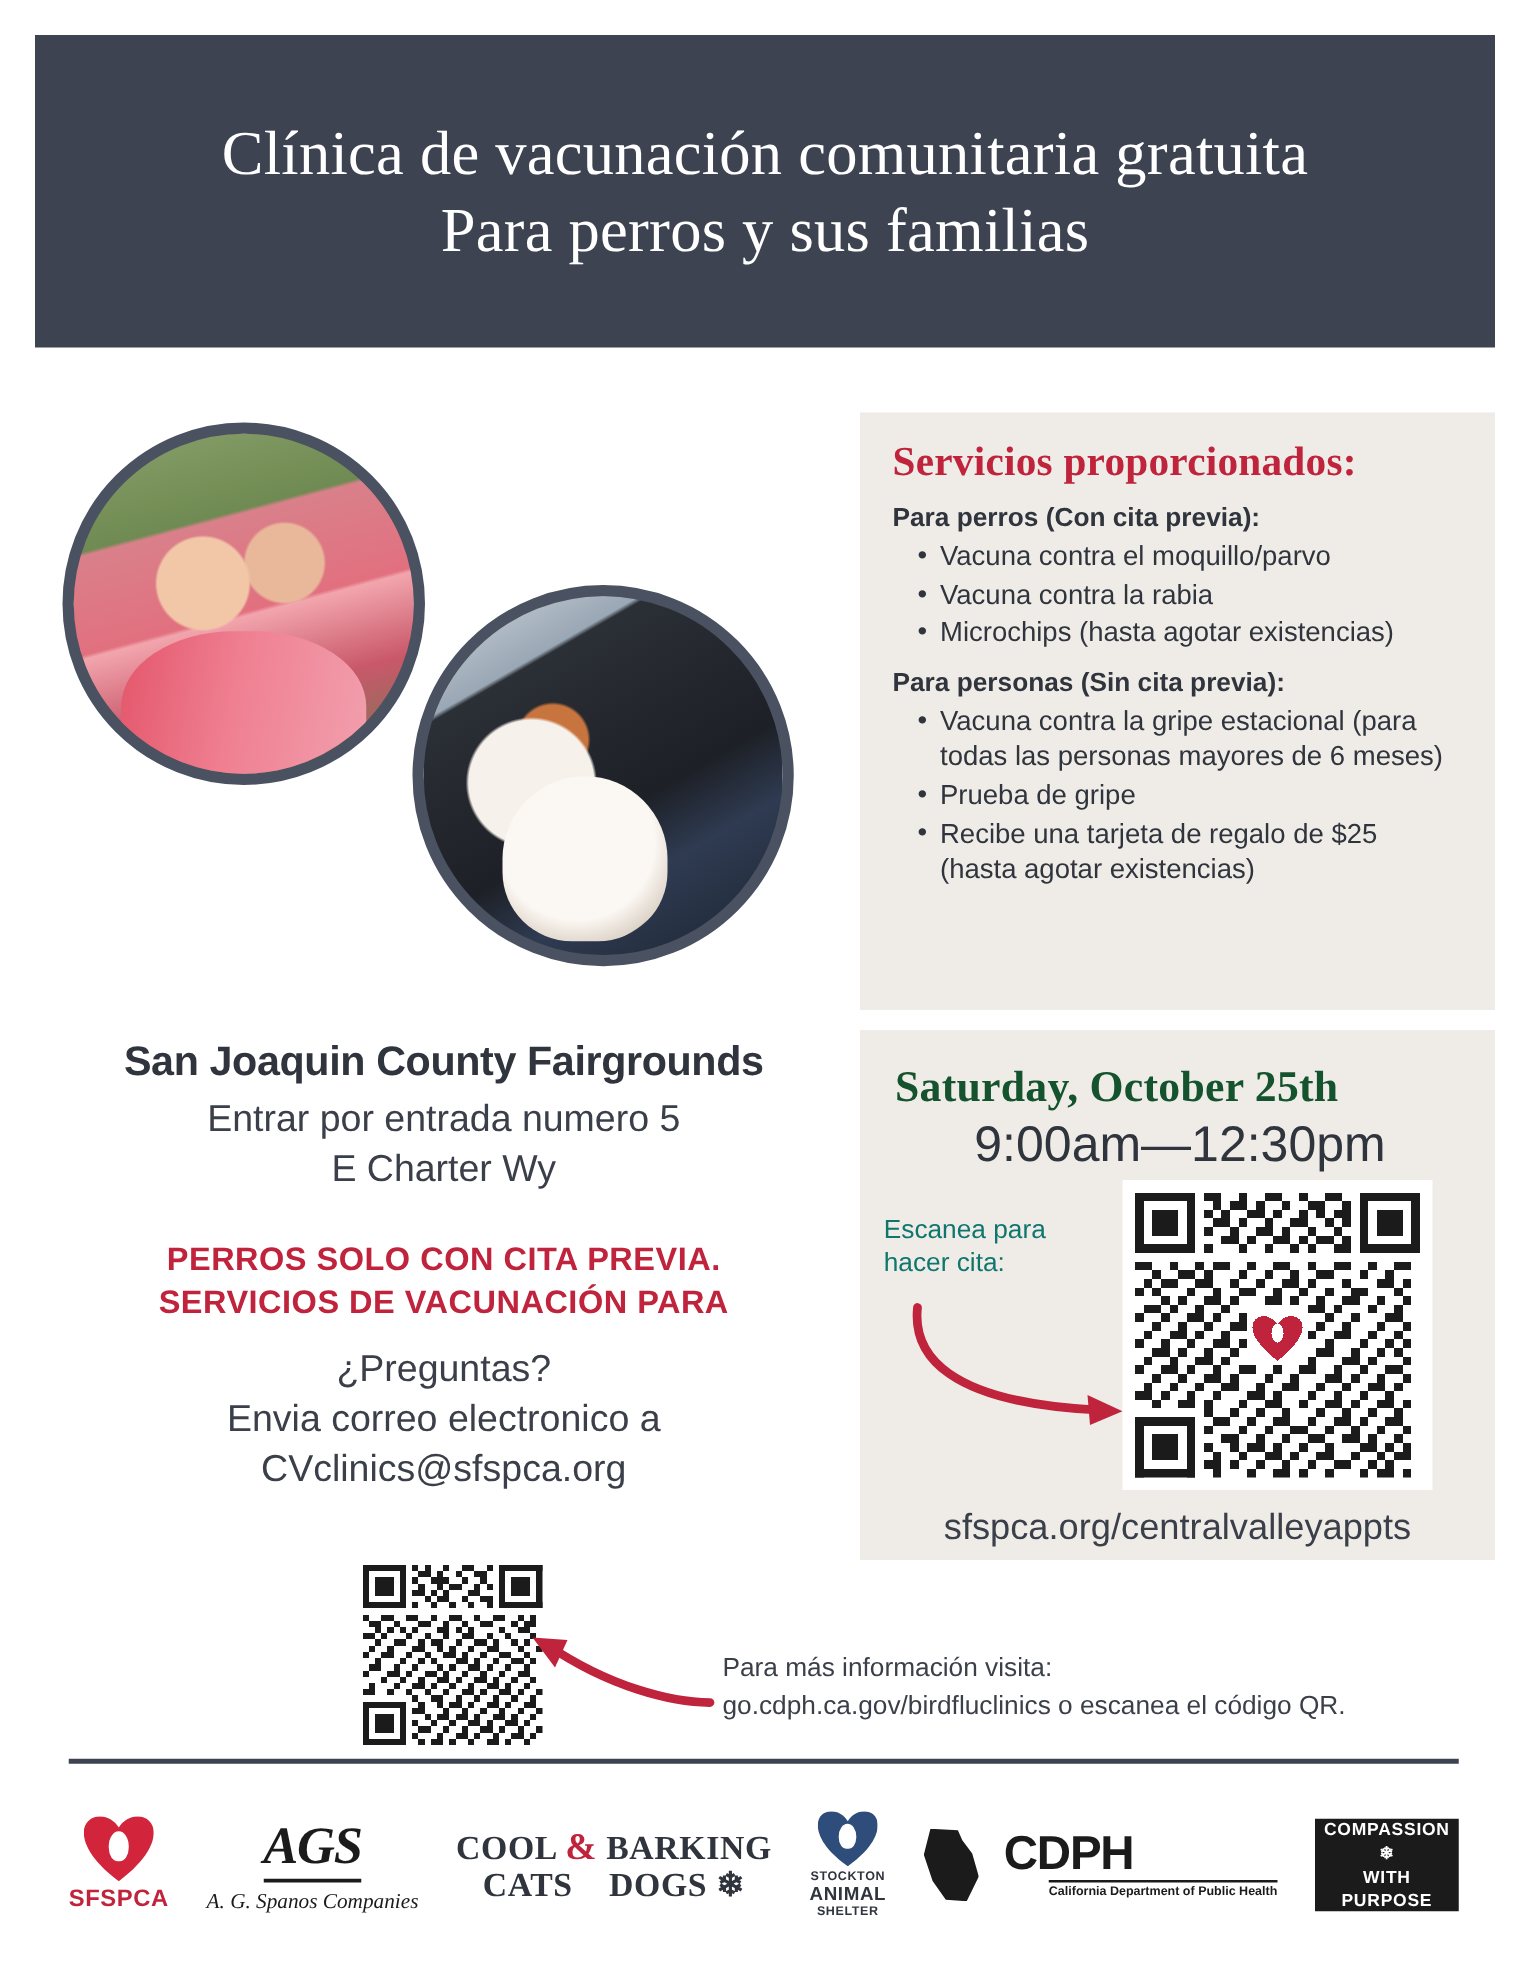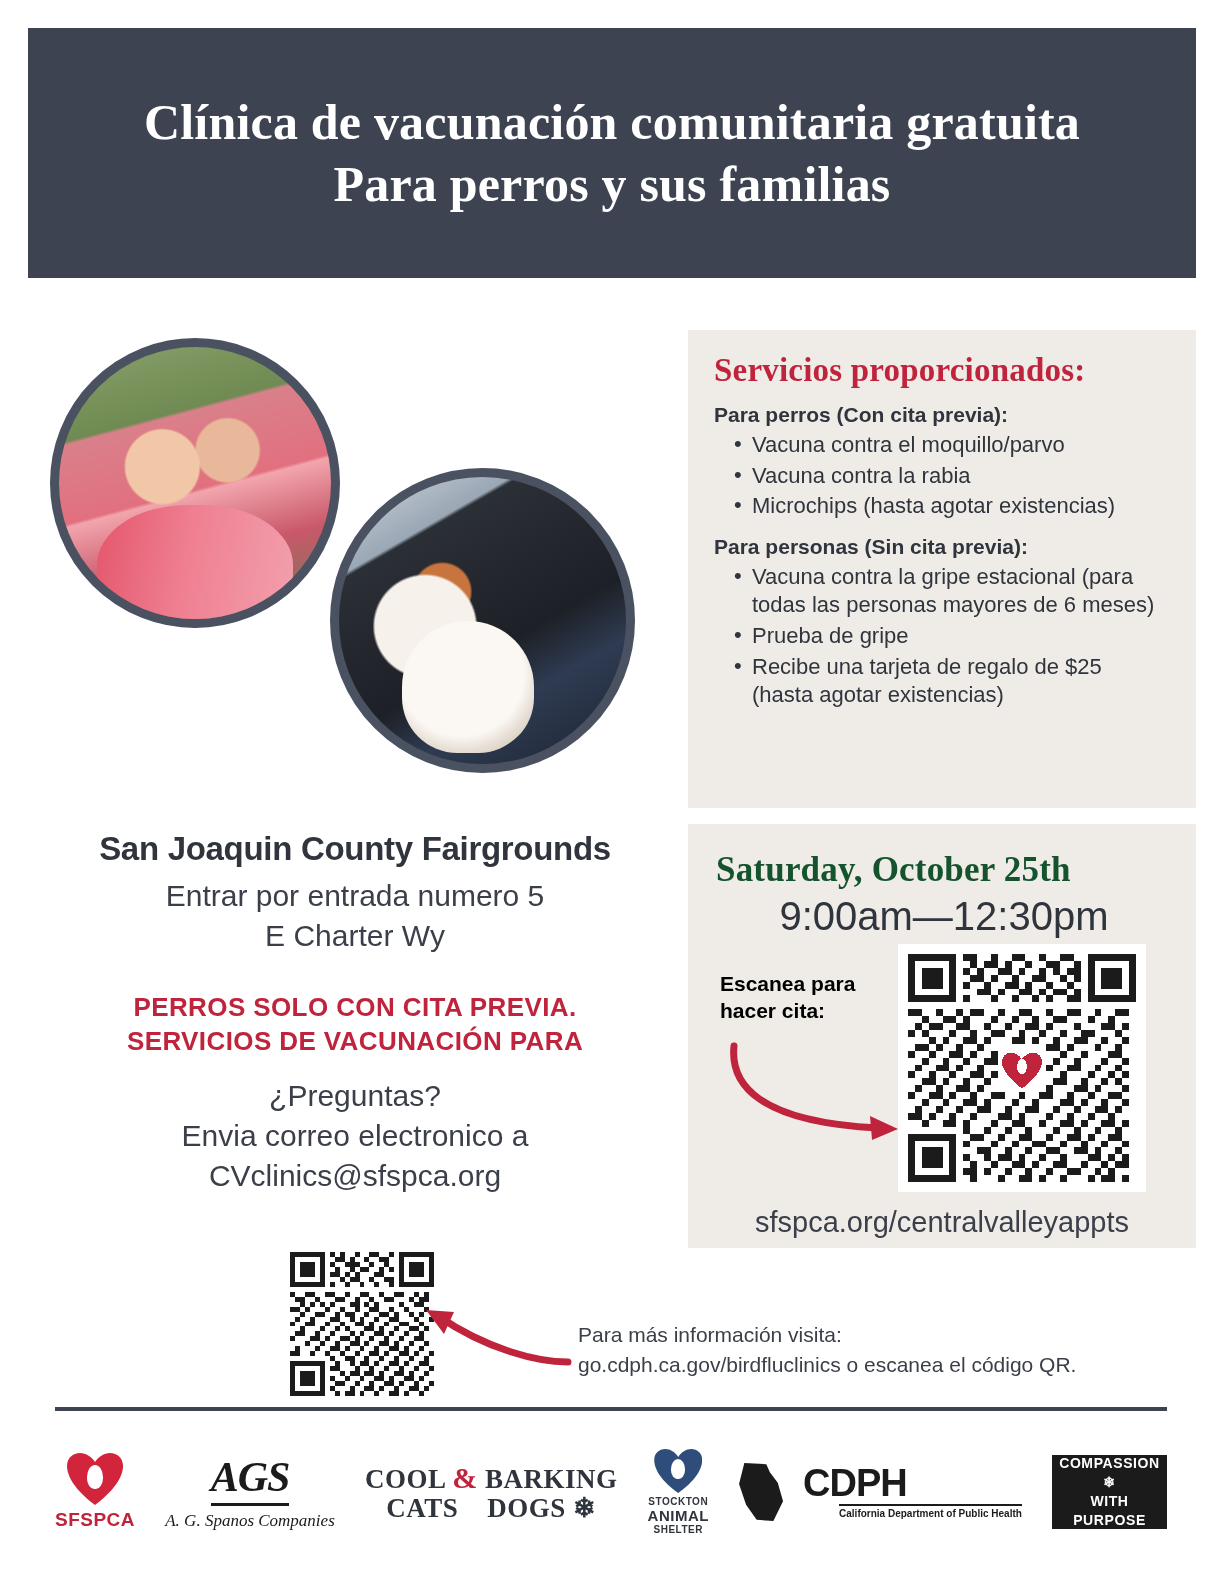--- a/index.html
+++ b/index.html
@@ -24,21 +24,21 @@
     height: 250px;
     background: #3d4351;
     display: flex;
     flex-direction: column;
     align-items: center;
     justify-content: center;
   }
   .header-line {
     color: #ffffff;
     font-family: "Liberation Serif", serif;
-    font-weight: bold;
+    font-weight: normal;
     font-size: 50px;
     line-height: 1.24;
     text-align: center;
     letter-spacing: 0.2px;
   }
 
   
   .photo-area {
     position: absolute;
     left: 40px;
@@ -212,26 +212,26 @@
     letter-spacing: 0.2px;
   }
   .date-time {
     color: #2f343d;
     font-size: 40px;
     margin: 4px 0 0 0;
     text-align: center;
   }
   .scan-label {
     position: absolute;
-    left: 32px;
+    left: 19px;
     top: 146px;
     width: 180px;
-    color: #000000;
+    color: #0f766e;
     font-size: 21px;
-    font-weight: bold;
+    font-weight: normal;
     line-height: 1.3;
   }
   .qr-big-wrap {
     position: absolute;
     left: 210px;
     top: 120px;
     width: 248px;
     height: 248px;
     background: #ffffff;
     padding: 10px;

